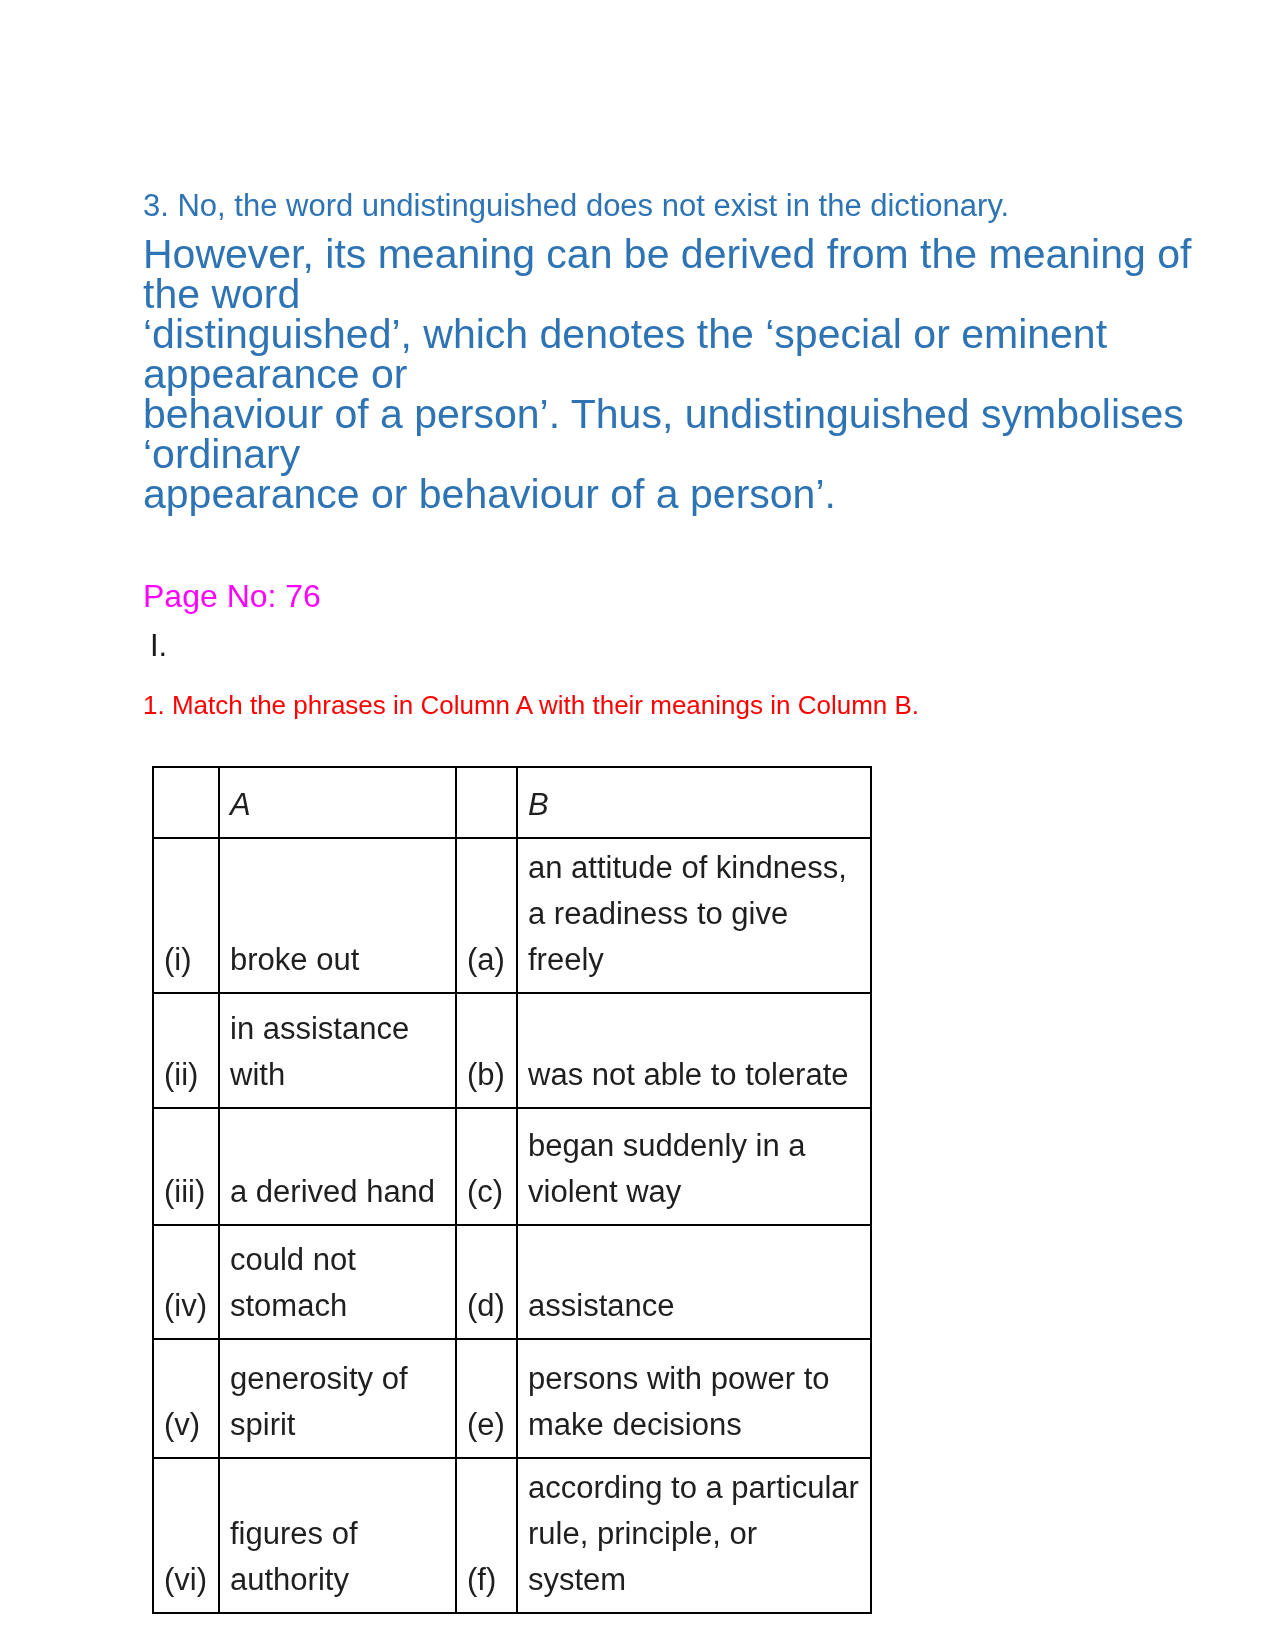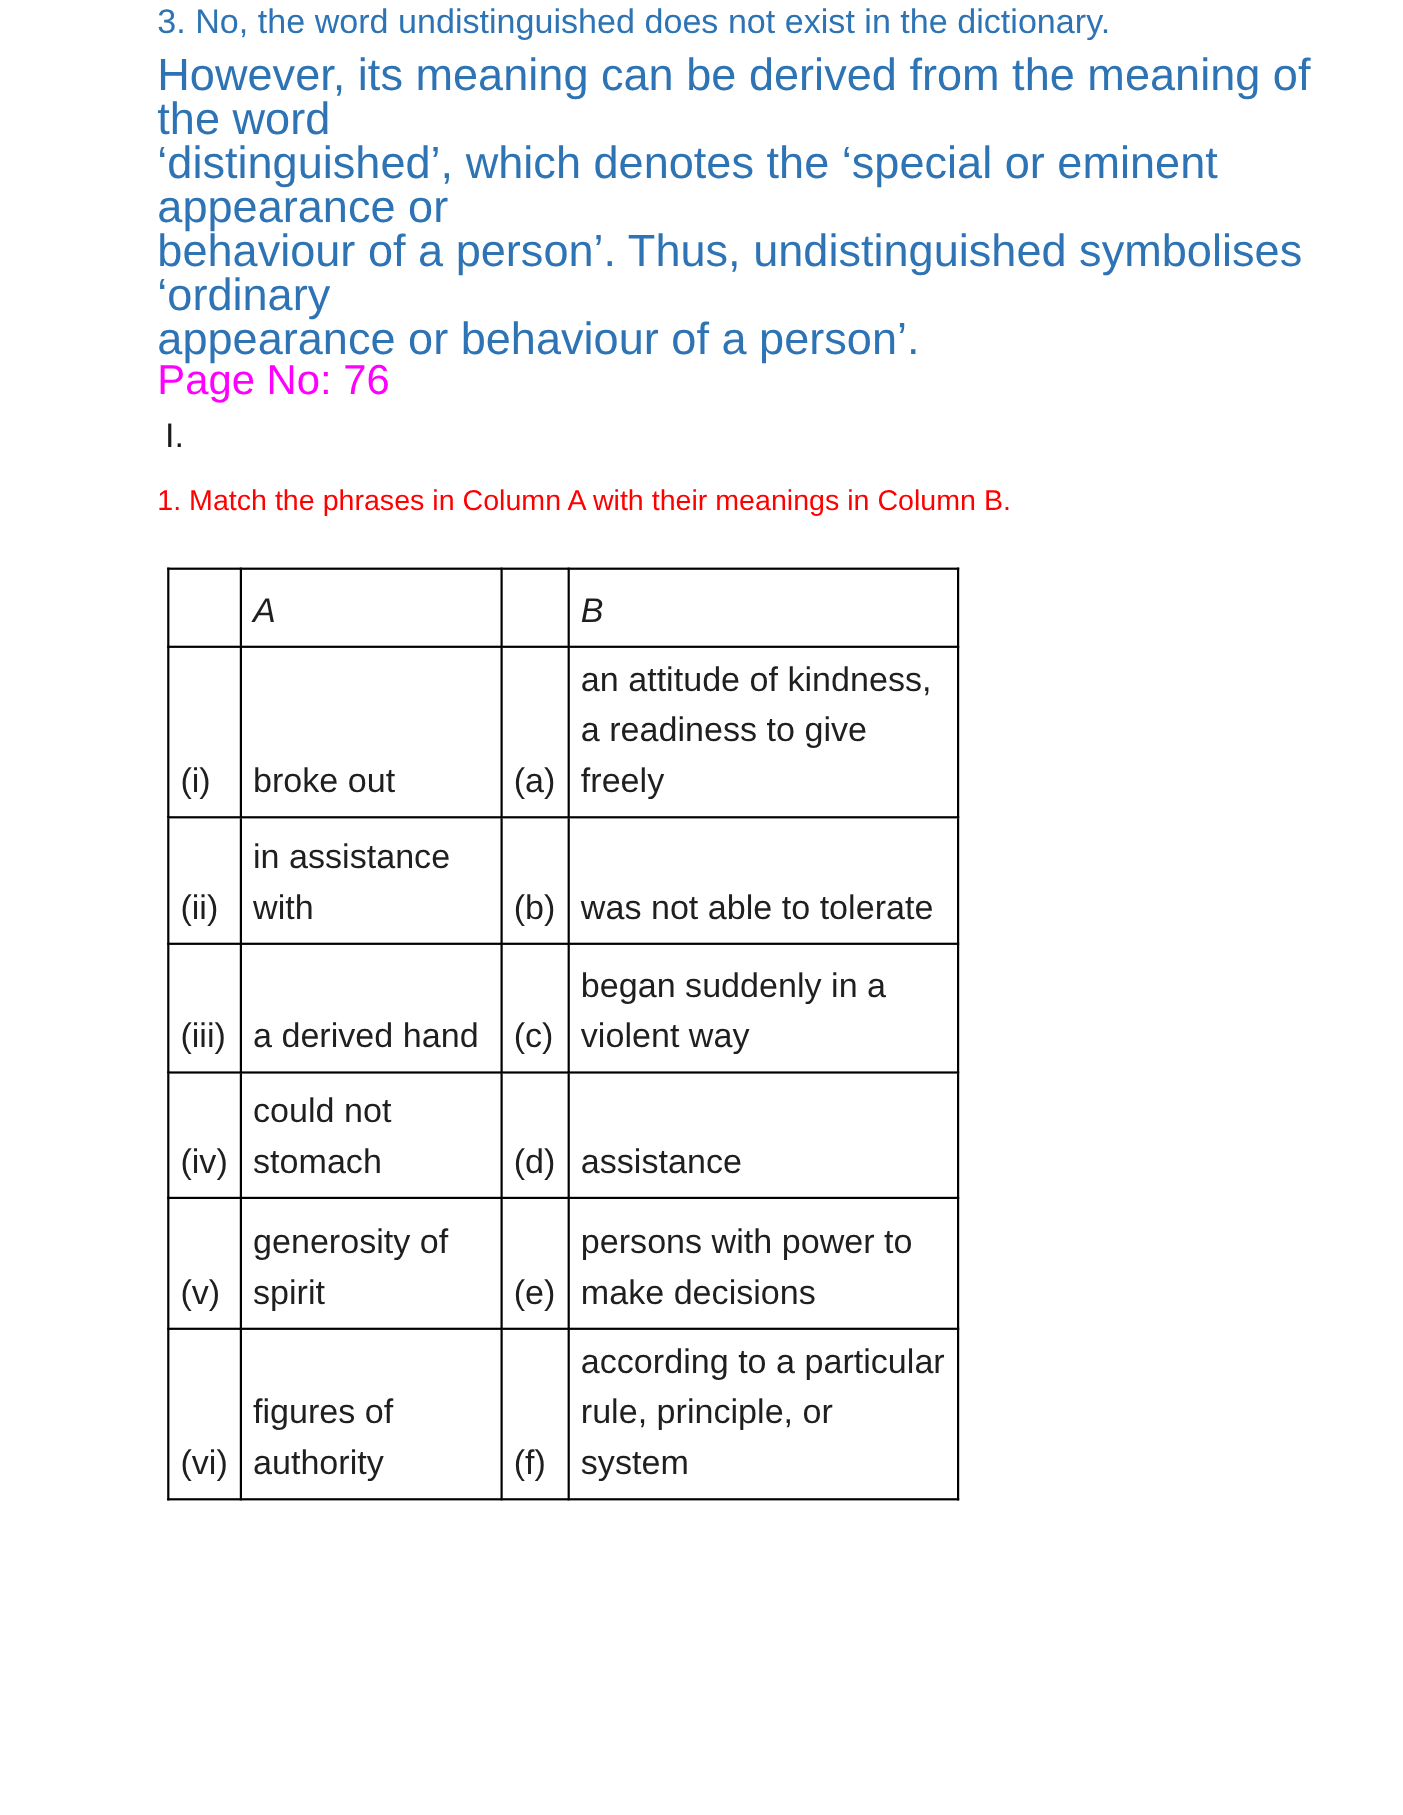--- a/index.html
+++ b/index.html
@@ -6,39 +6,41 @@
   html, body { background: #ffffff; }
   body {
     width: 1275px;
     height: 1650px;
     font-family: "Liberation Sans", sans-serif;
     position: relative;
     overflow: hidden;
   }
   .content {
     padding-left: 143px;
+    padding-top: 186px;
     width: 1200px;
   }
   .answer-line {
     color: #2E74B5;
     font-size: 31px;
     line-height: 40px;
     margin-bottom: 8px;
     white-space: pre-line;
   }
   .answer-body {
     color: #2E74B5;
     font-size: 41px;
     line-height: 40px;
     white-space: pre-line;
   }
   .page-no {
     color: #FF00FF;
-    font-size: 38px;
+    font-size: 32px;
     line-height: 36px;
+    margin-top: 64px;
   }
   .section-label {
     color: #1a1a1a;
     font-size: 31px;
     line-height: 36px;
     margin-top: 14px;
     margin-left: 7px;
   }
   .question {
     color: #FF0000;

